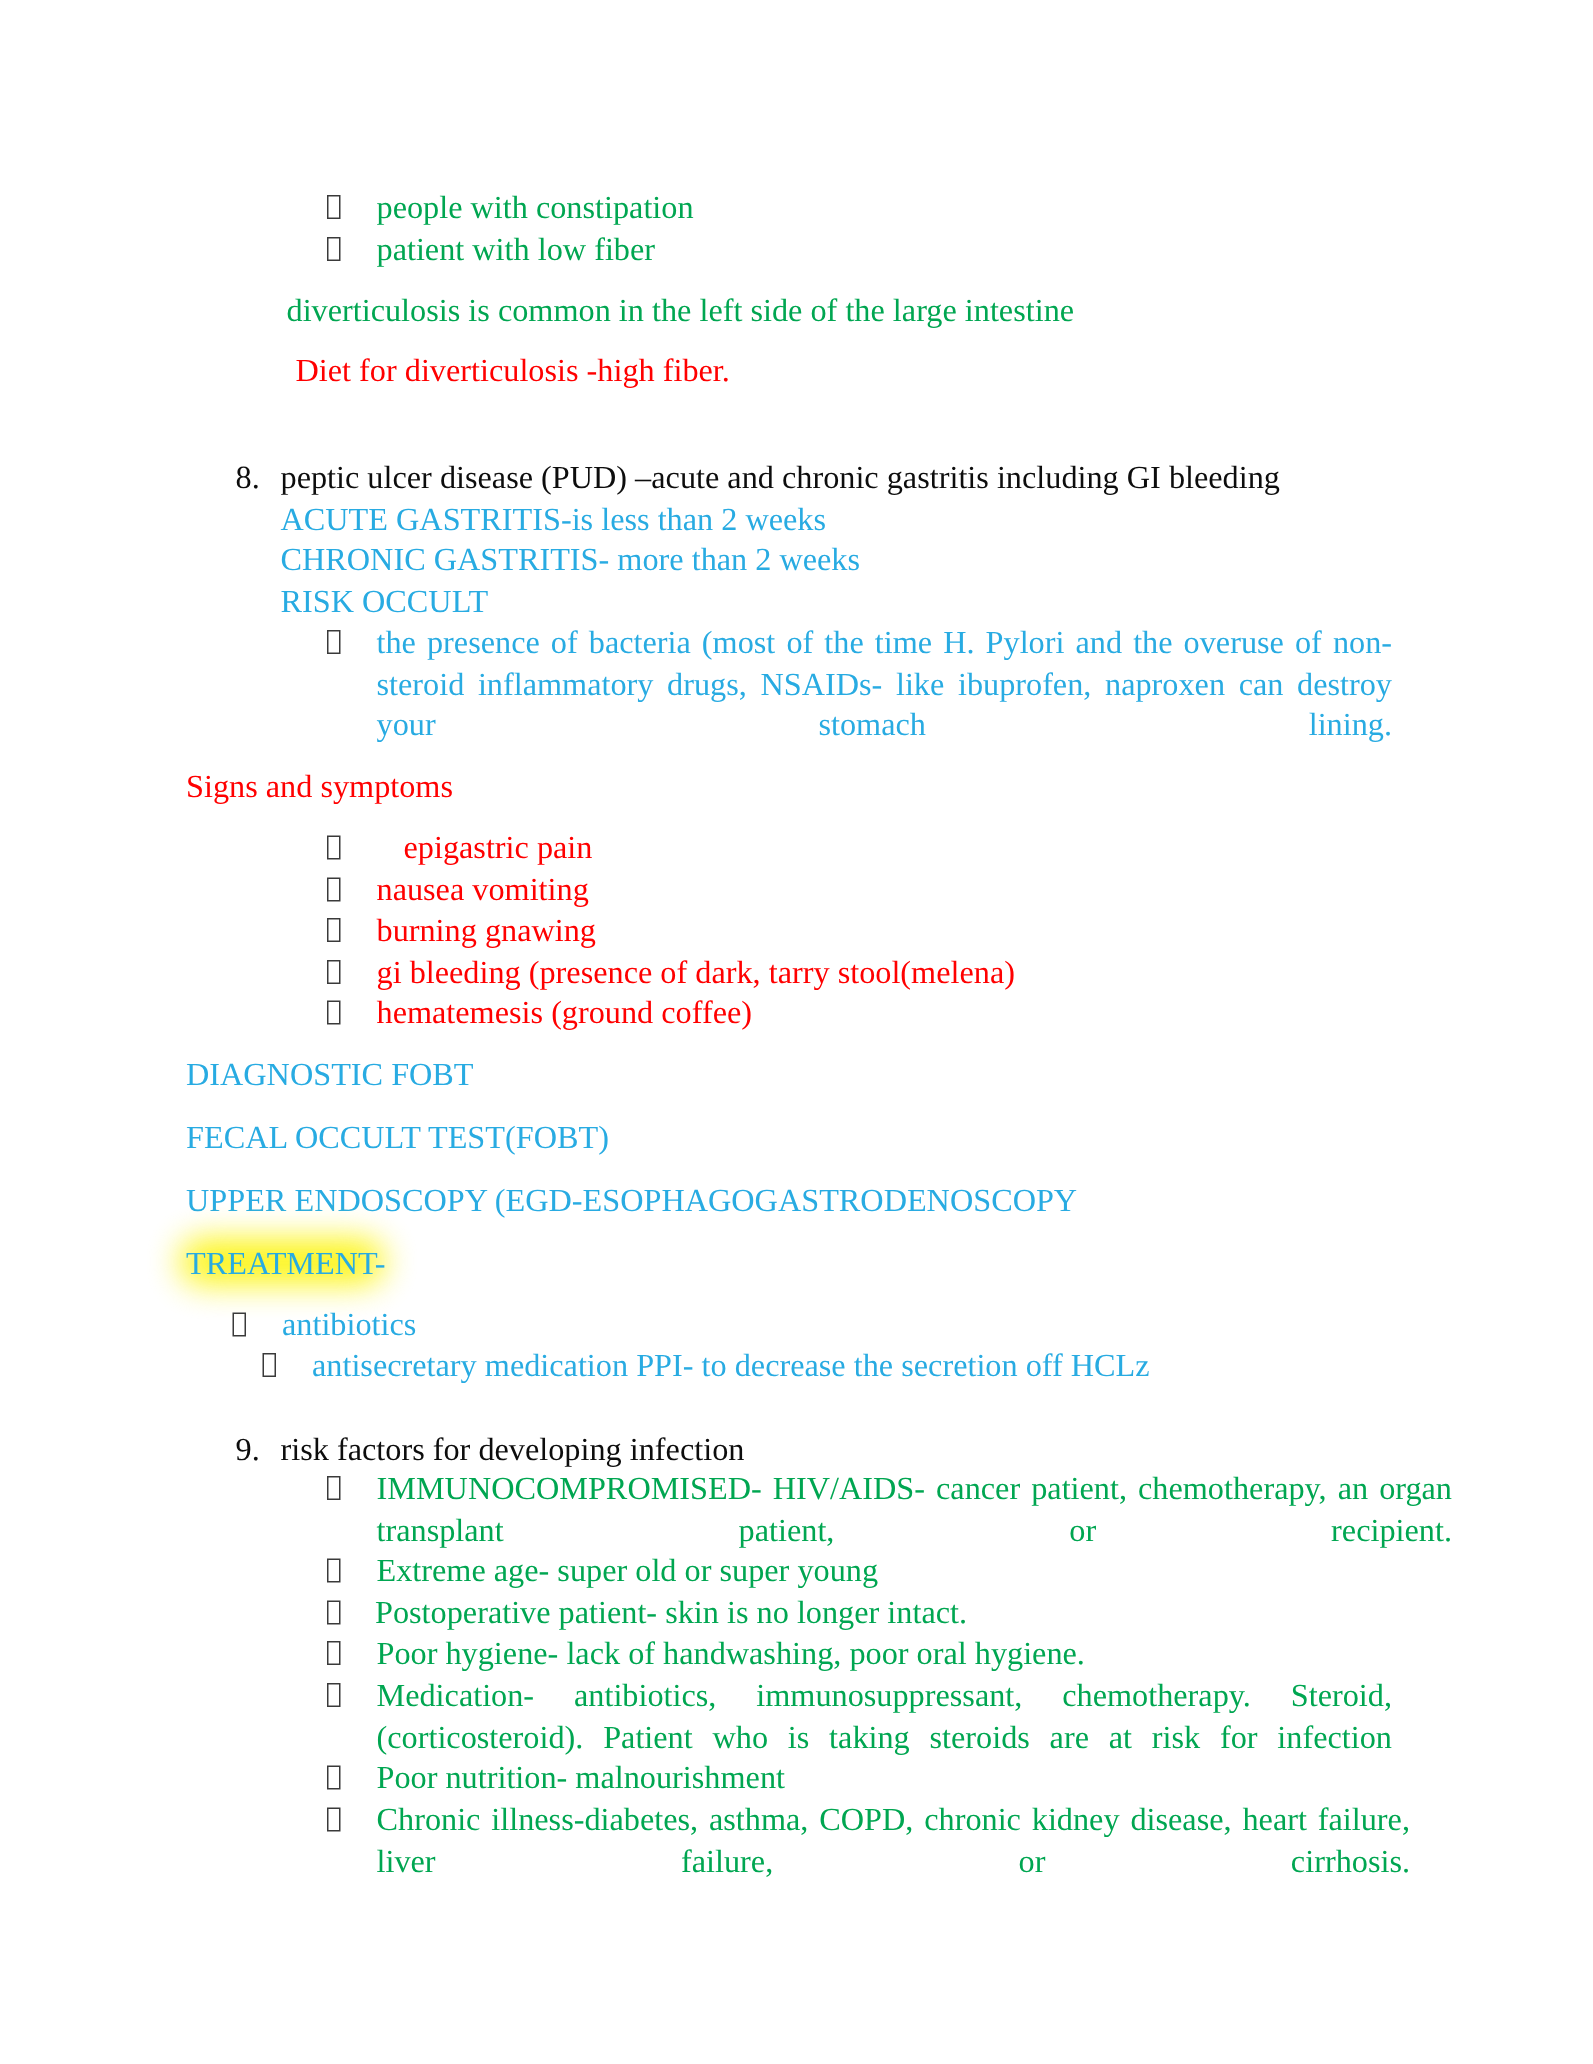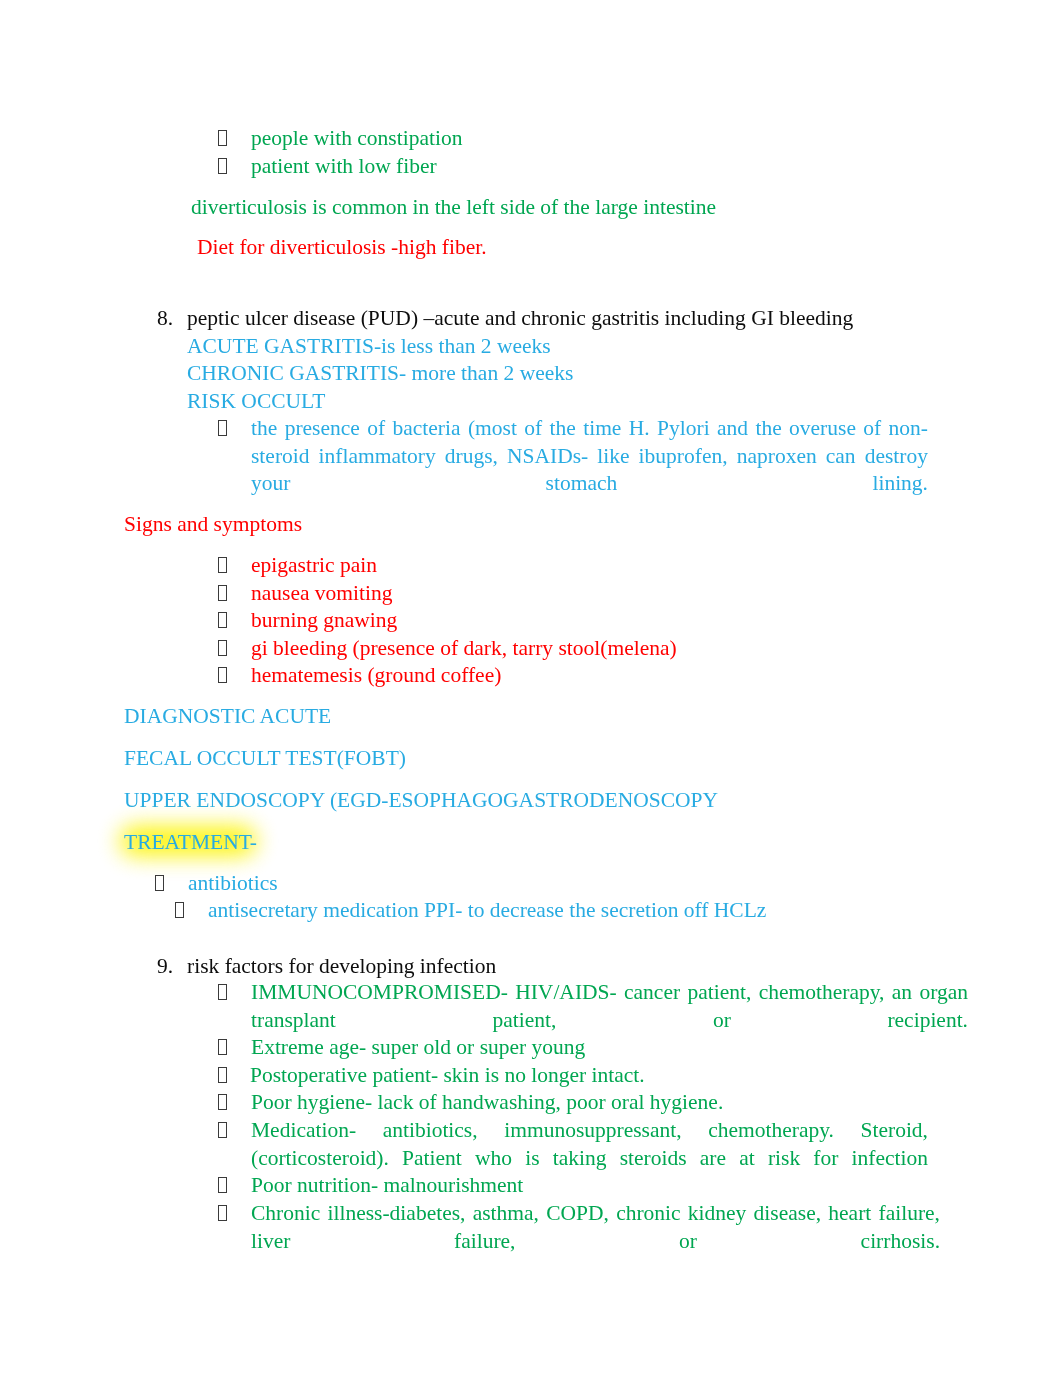--- a/index.html
+++ b/index.html
@@ -127,21 +127,21 @@
 
     <div class="bullet-row" style="left:218px; top:415px; width:710px;">
       <span class="tofu"></span>
       <span class="bullet-text bullet-just blue" style="margin-left:33px; display:block;">the presence of bacteria (most of the time H. Pylori and the overuse of non-steroid inflammatory drugs, NSAIDs- like ibuprofen, naproxen can destroy your stomach lining.</span>
     </div>
 
     <div class="line red" style="left:124px; top:511px;">Signs and symptoms</div>
 
     <div class="bullet-row" style="left:218px; top:552px; width:560px;">
       <span class="tofu"></span>
-      <span class="bullet-text red" style="margin-left:33px;">epigastric pain</span>
+      <span class="bullet-text red" style="margin-left:51px;">epigastric pain</span>
     </div>
 
     <div class="bullet-row" style="left:218px; top:580px; width:560px;">
       <span class="tofu"></span>
       <span class="bullet-text red" style="margin-left:33px;">nausea vomiting</span>
     </div>
 
     <div class="bullet-row" style="left:218px; top:607px; width:560px;">
       <span class="tofu"></span>
       <span class="bullet-text red" style="margin-left:33px;">burning gnawing</span>
@@ -150,21 +150,21 @@
     <div class="bullet-row" style="left:218px; top:635px; width:560px;">
       <span class="tofu"></span>
       <span class="bullet-text red" style="margin-left:33px;">gi bleeding (presence of dark, tarry stool(melena)</span>
     </div>
 
     <div class="bullet-row" style="left:218px; top:662px; width:560px;">
       <span class="tofu"></span>
       <span class="bullet-text red" style="margin-left:33px;">hematemesis (ground coffee)</span>
     </div>
 
-    <div class="line blue" style="left:124px; top:703px;">DIAGNOSTIC ACUTE</div>
+    <div class="line blue" style="left:124px; top:703px;">DIAGNOSTIC FOBT</div>
 
     <div class="line blue" style="left:124px; top:745px;">FECAL OCCULT TEST(FOBT)</div>
 
     <div class="line blue" style="left:124px; top:787px;">UPPER ENDOSCOPY (EGD-ESOPHAGOGASTRODENOSCOPY</div>
 
     <div class="glow" style="left:120px; top:826px; width:136px; height:30px;"></div>
     <div class="line blue" style="left:124px; top:829px;">TREATMENT-</div>
 
     <div class="bullet-row" style="left:155px; top:870px; width:700px;">
       <span class="tofu"></span>

